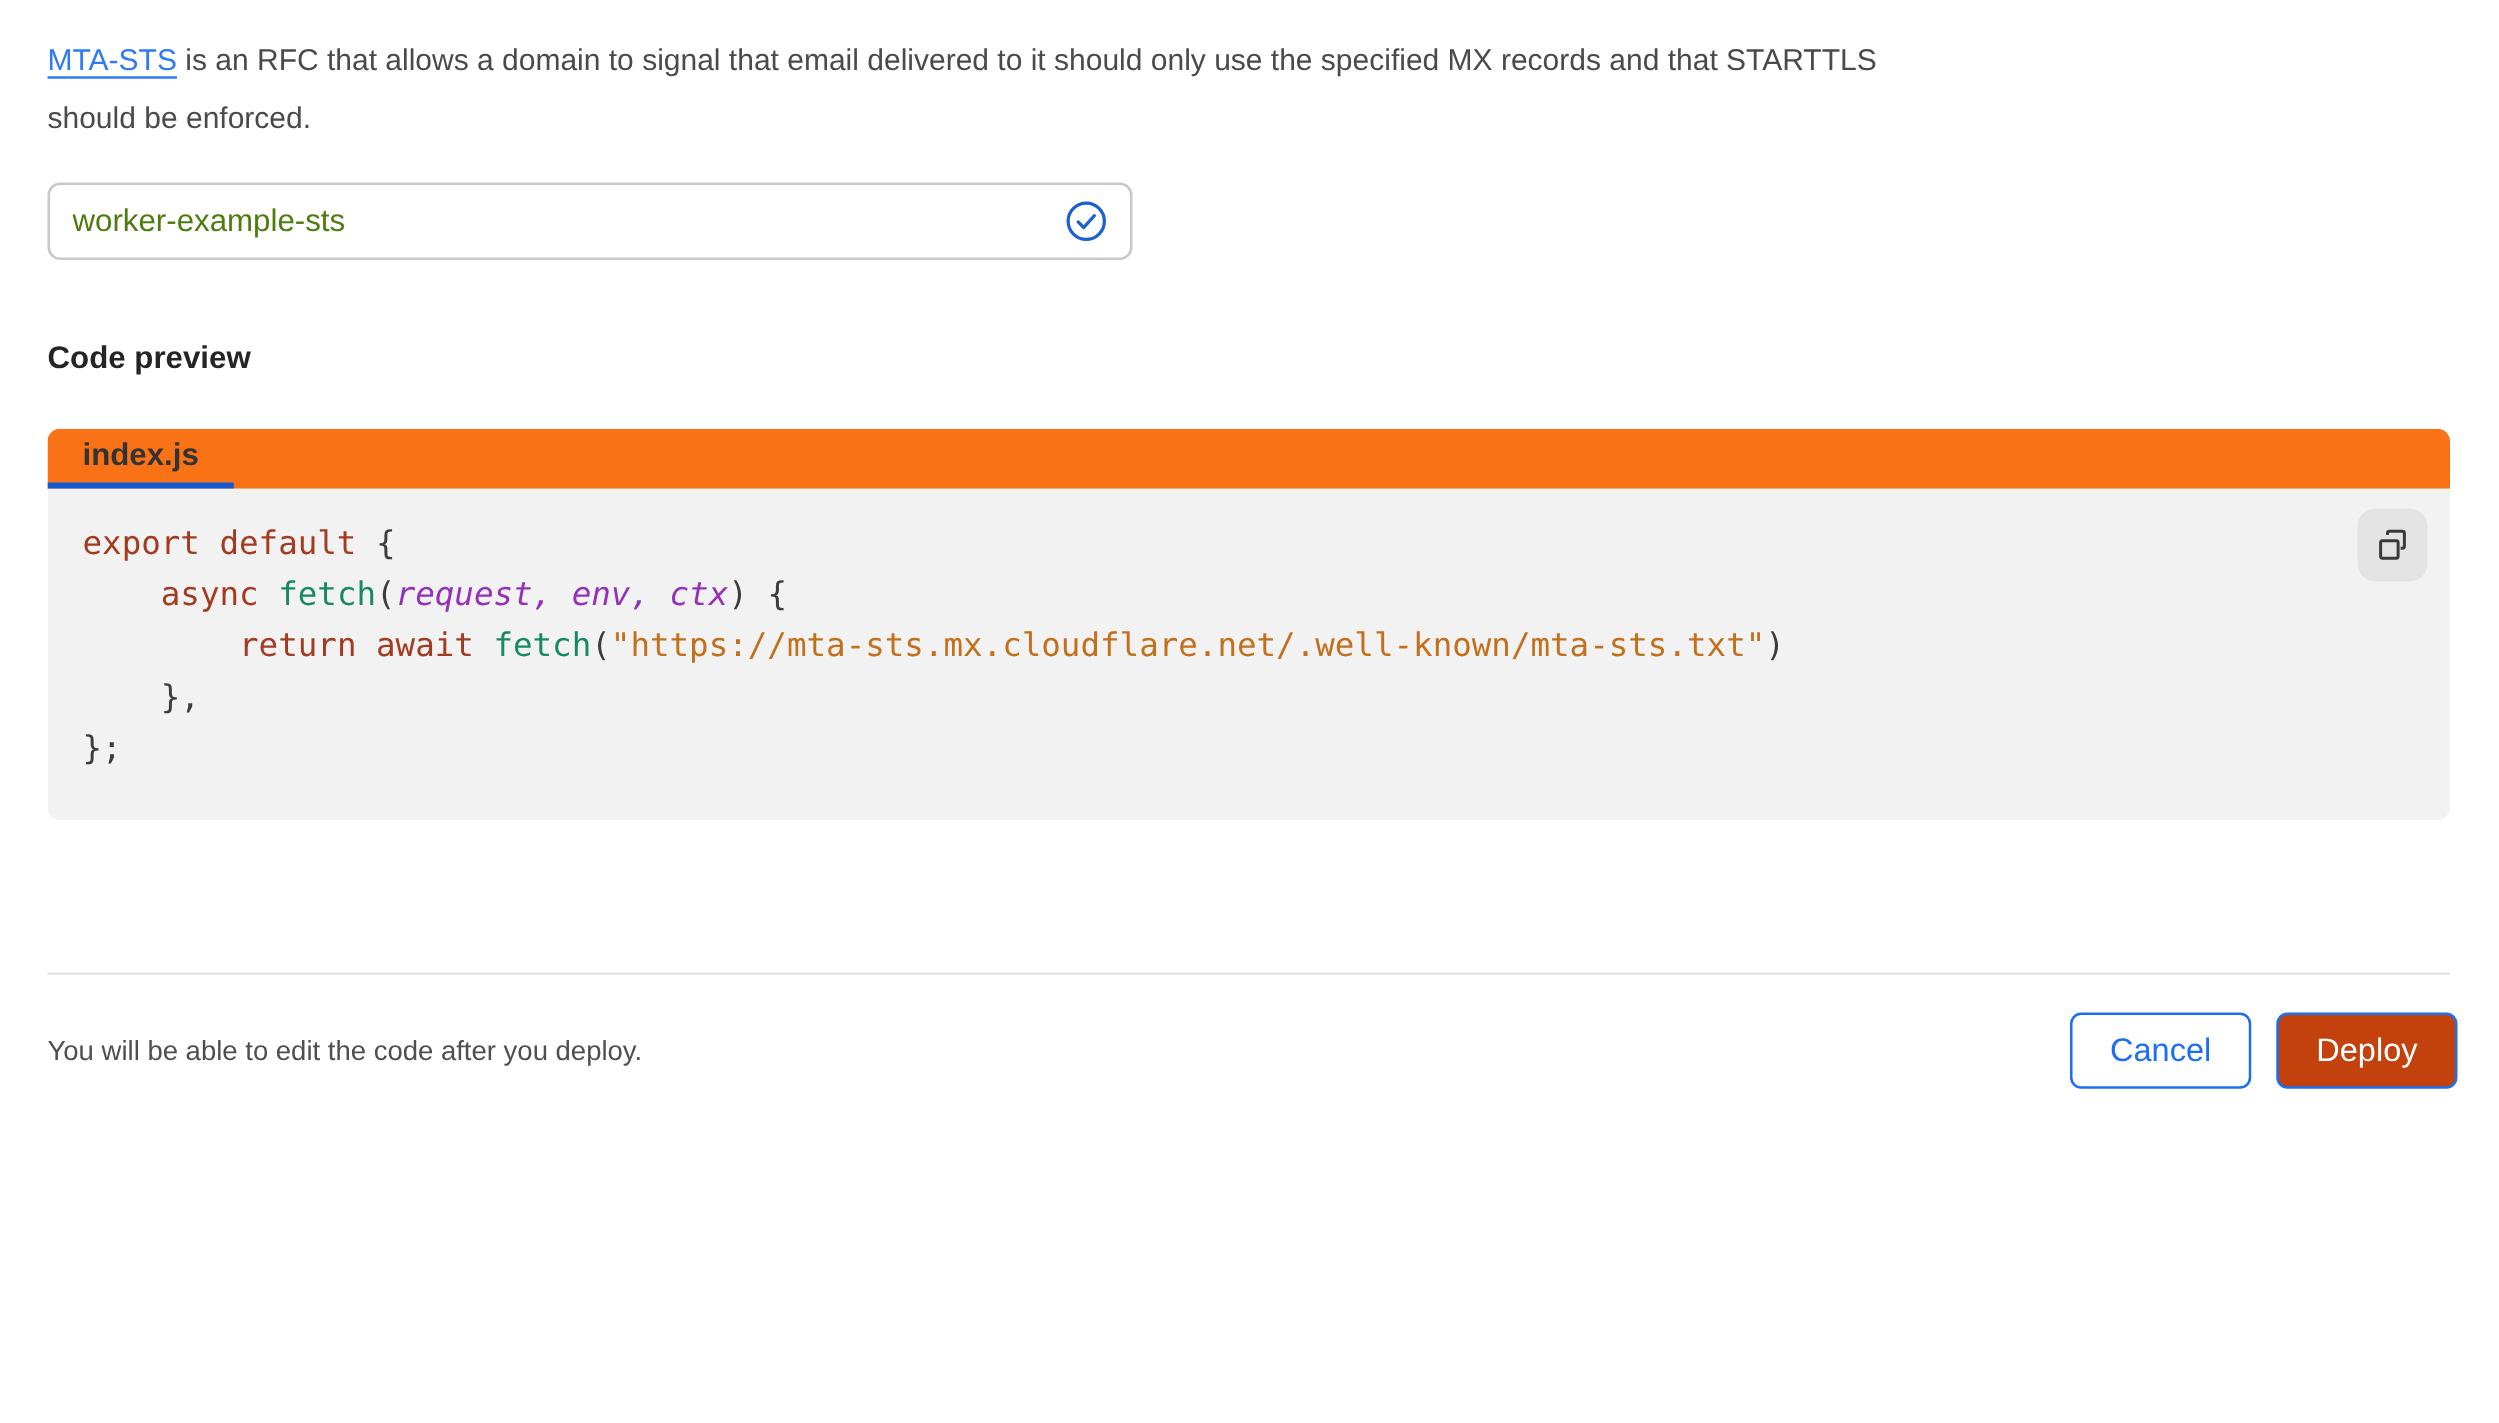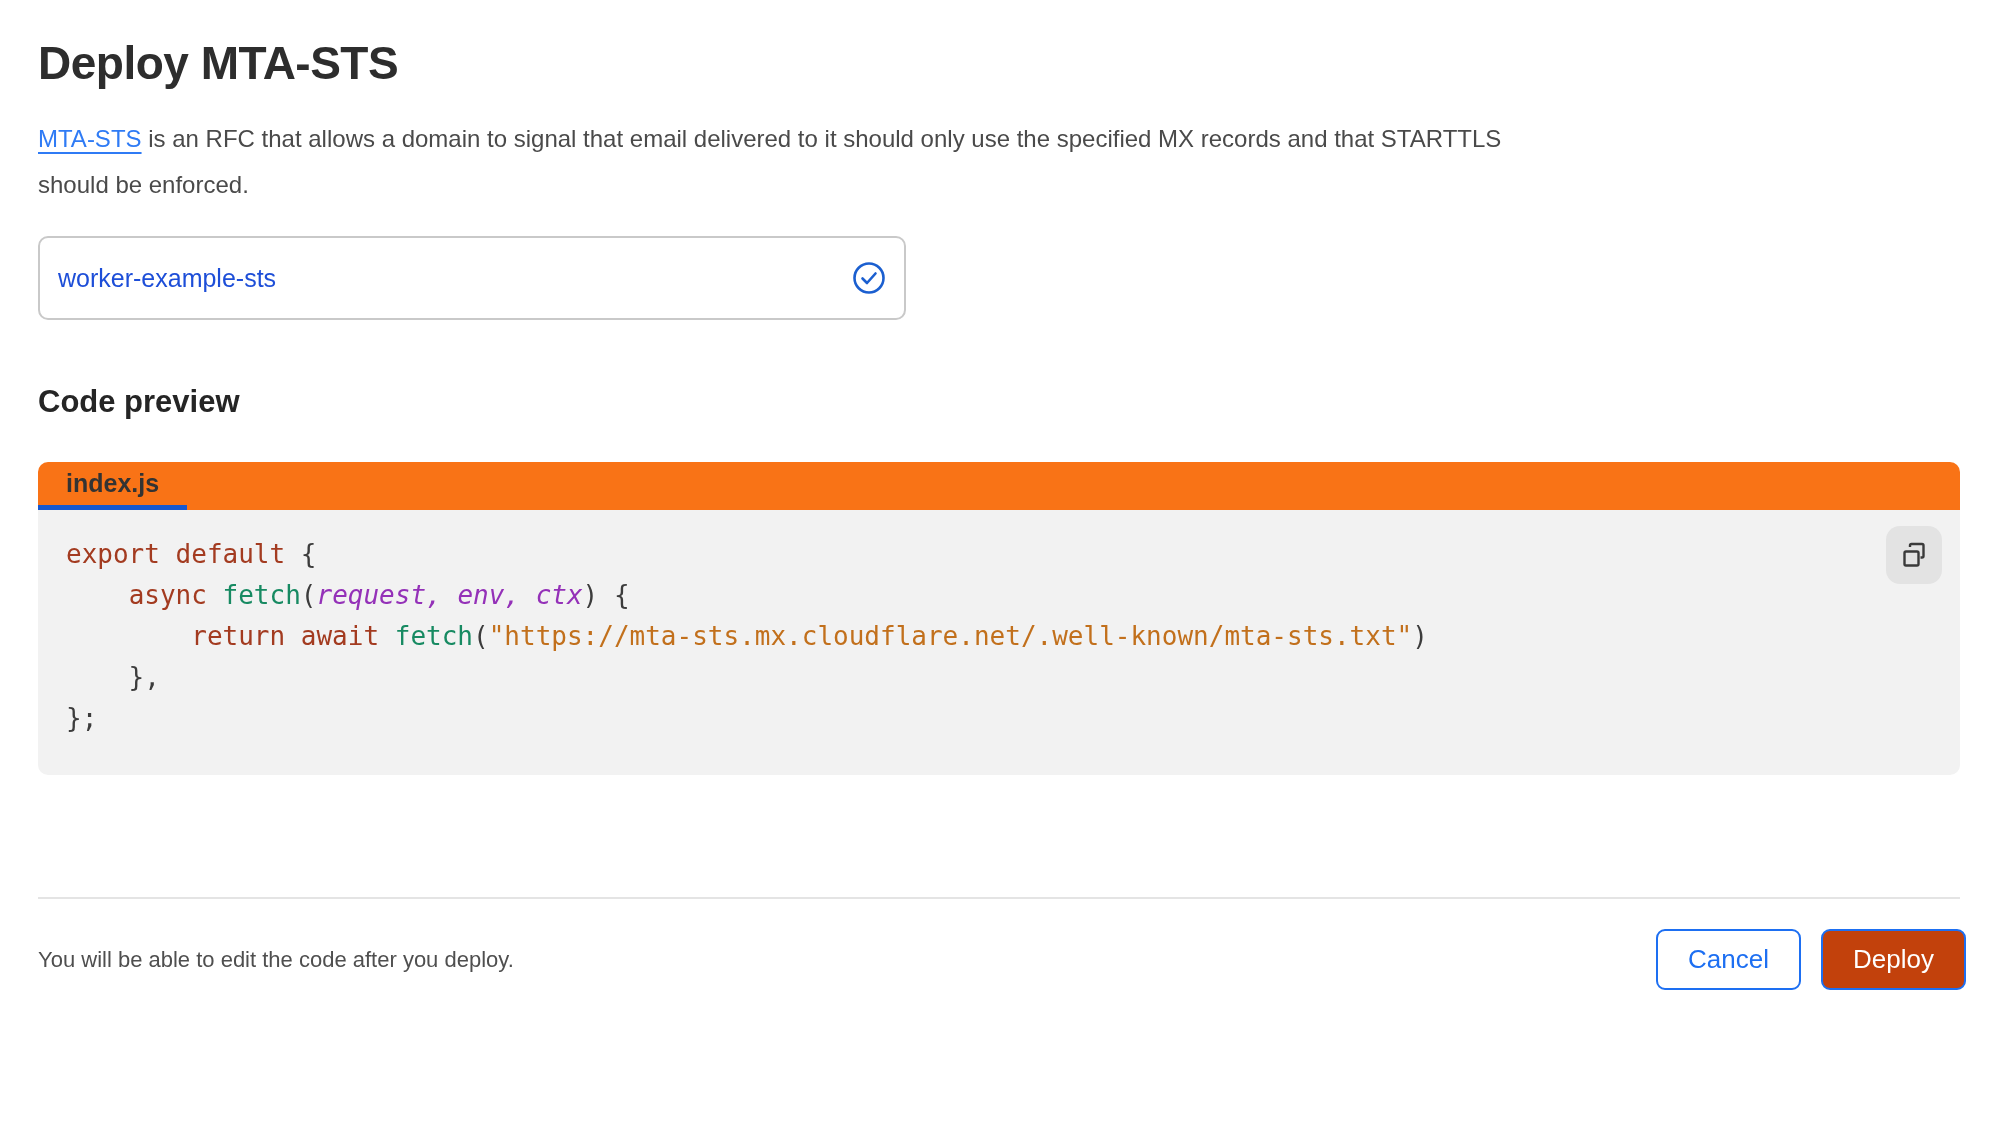--- a/index.html
+++ b/index.html
@@ -37,43 +37,43 @@
     color: #252525;
   }
 
   .input-wrap {
     position: relative;
     margin-top: 28px;
     width: 868px;
   }
   .name-input {
     width: 100%;
-    height: 84px;
+    height: 62px;
     border: 2px solid #c9c9c9;
     border-radius: 10px;
     font-family: "Liberation Sans", sans-serif;
     font-size: 25px;
-    color: #1d4ed8;
+    color: #4d7c0f;
     padding: 0 64px 0 18px;
     outline: none;
     background: #fff;
   }
   .input-valid-icon {
     position: absolute;
     right: 20px;
     top: 50%;
     transform: translateY(-50%);
     width: 34px;
     height: 34px;
     display: flex;
   }
 
   .section-label {
     margin-top: 64px;
-    font-size: 31px;
+    font-size: 25px;
     font-weight: 700;
     color: #252525;
   }
 
   .code-card {
     margin-top: 42px;
     width: 1922px;
     border-radius: 10px;
     overflow: hidden;
   }
@@ -168,21 +168,20 @@
     background: #c2410c;
     border: 2px solid #1d6ff2;
     color: #ffffff;
   }
 </style>
 </head>
 <body>
 
 <div class="container">
 
-  <h1 class="page-title">Deploy MTA-STS</h1>
 
   <p class="description"><a href="#">MTA-STS</a><span> is an RFC that allows a domain to signal that email delivered to it should only use the specified MX records and that STARTTLS should be enforced.</span></p>
 
 
   <div class="input-wrap">
     <input class="name-input" type="text" value="worker-example-sts" style="">
     <span class="input-valid-icon">
       <svg width="34" height="34" viewBox="0 0 34 34">
         <circle cx="17" cy="17" r="14.5" fill="none" stroke="#1b5fd0" stroke-width="2.6"></circle>
         <path d="M10.5 17.5 L15 22 L23.5 12.5" fill="none" stroke="#1b5fd0" stroke-width="2.6" stroke-linecap="round" stroke-linejoin="round"></path>

